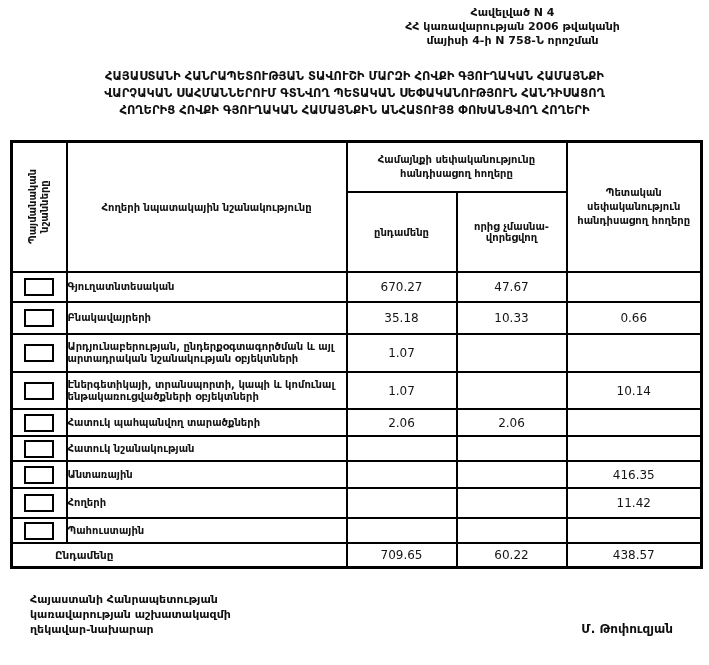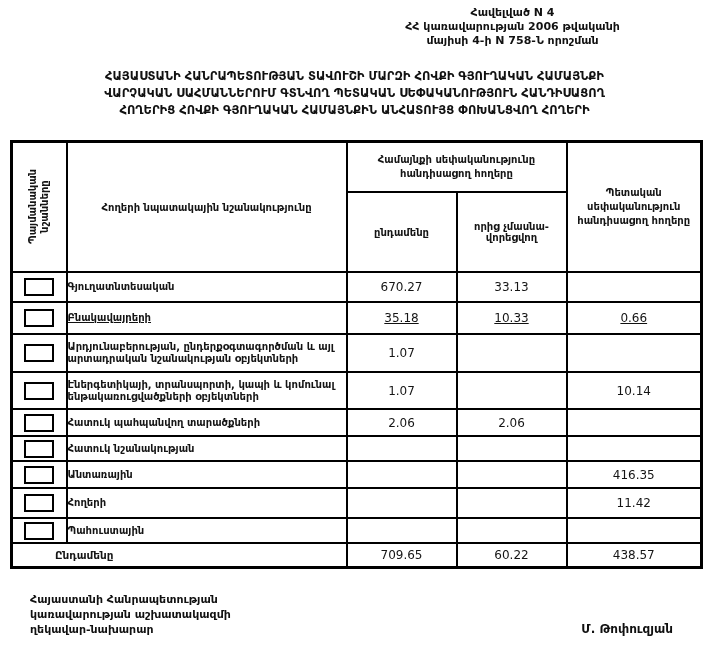--- a/index.html
+++ b/index.html
@@ -51,21 +51,21 @@
     margin: 0 auto; font-size: 10px; line-height: 12px;
     white-space: normal; height: 112px; text-align: center;
   }
   td.label-cell { text-align: left; vertical-align: middle; font-size: 10px; line-height: 12px; padding-left: 0; }
   td.num { text-align: center; vertical-align: middle; font-weight: 400; font-size: 12px; font-family: "DejaVu Sans", sans-serif; margin-top: 30px; }
   td.cb-cell { text-align: center; vertical-align: middle; }
   .symbol-box {
     display: inline-block; width: 26px; height: 14px;
     border: 2px solid #000; background: #fff; vertical-align: middle;
   }
-  tr.rh1 { height: 30px; } tr.rh2 { height: 32px; text-decoration: underline; } tr.rh3 { height: 38px; }
+  tr.rh1 { height: 30px; } tr.rh2 { height: 32px; } tr.rh3 { height: 38px; }
   tr.rh4 { height: 37px; } tr.rh5 { height: 27px; } tr.rh6 { height: 25px; }
   tr.rh7 { height: 27px; } tr.rh8 { height: 30px; } tr.rh9 { height: 25px; }
   tr.total-row { height: 24px; }
   tr.total-row td.total-label { text-align: left; padding-left: 42px; font-size: 10.5px; vertical-align: middle; }
 
   
   .footer {
     margin-top: 23px; display: flex;
     justify-content: space-between; align-items: flex-end;
     padding: 0 36px 0 30px;
@@ -111,21 +111,21 @@
       <tr>
         <th class="th-sub">ընդամենը</th>
         <th class="th-sub">որից չմասնա-վորեցվող</th>
       </tr>
     </thead>
     <tbody>
       <tr class="rh1">
         <td class="cb-cell"><span class="symbol-box"></span></td>
         <td class="label-cell">Գյուղատնտեսական</td>
         <td class="num">670.27</td>
-        <td class="num">33.13</td>
+        <td class="num">47.67</td>
         <td class="num"></td>
       </tr>
       <tr class="rh2">
         <td class="cb-cell"><span class="symbol-box"></span></td>
         <td class="label-cell">Բնակավայրերի</td>
         <td class="num">35.18</td>
         <td class="num">10.33</td>
         <td class="num">0.66</td>
       </tr>
       <tr class="rh3">

